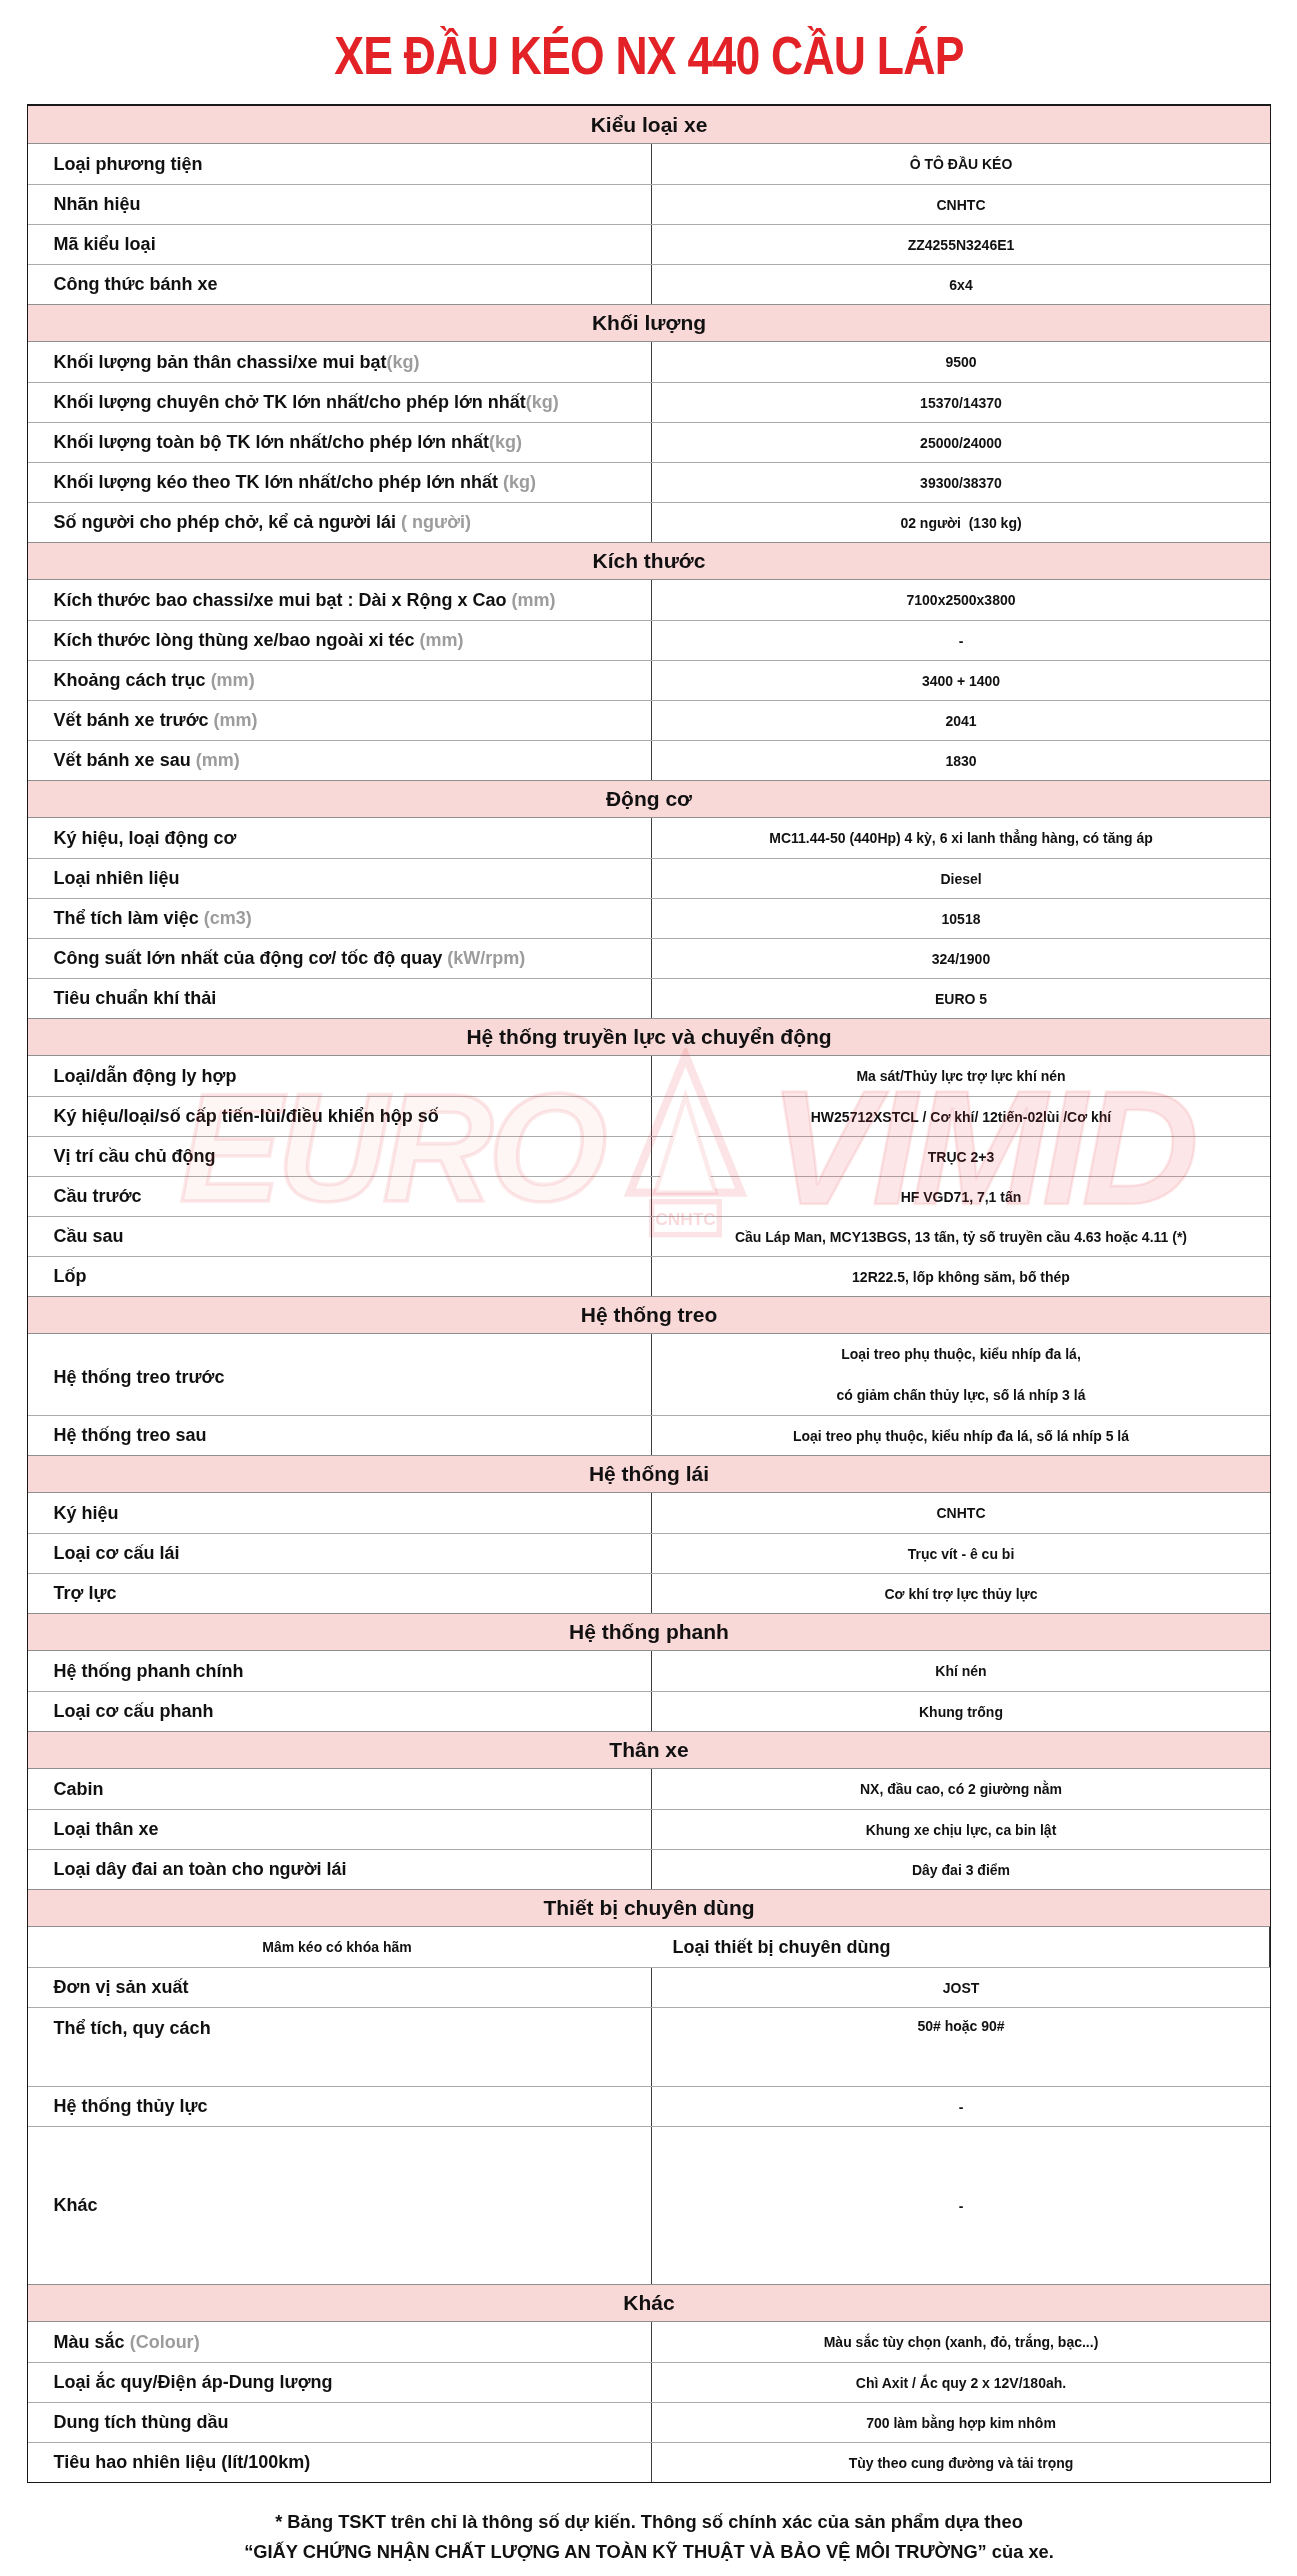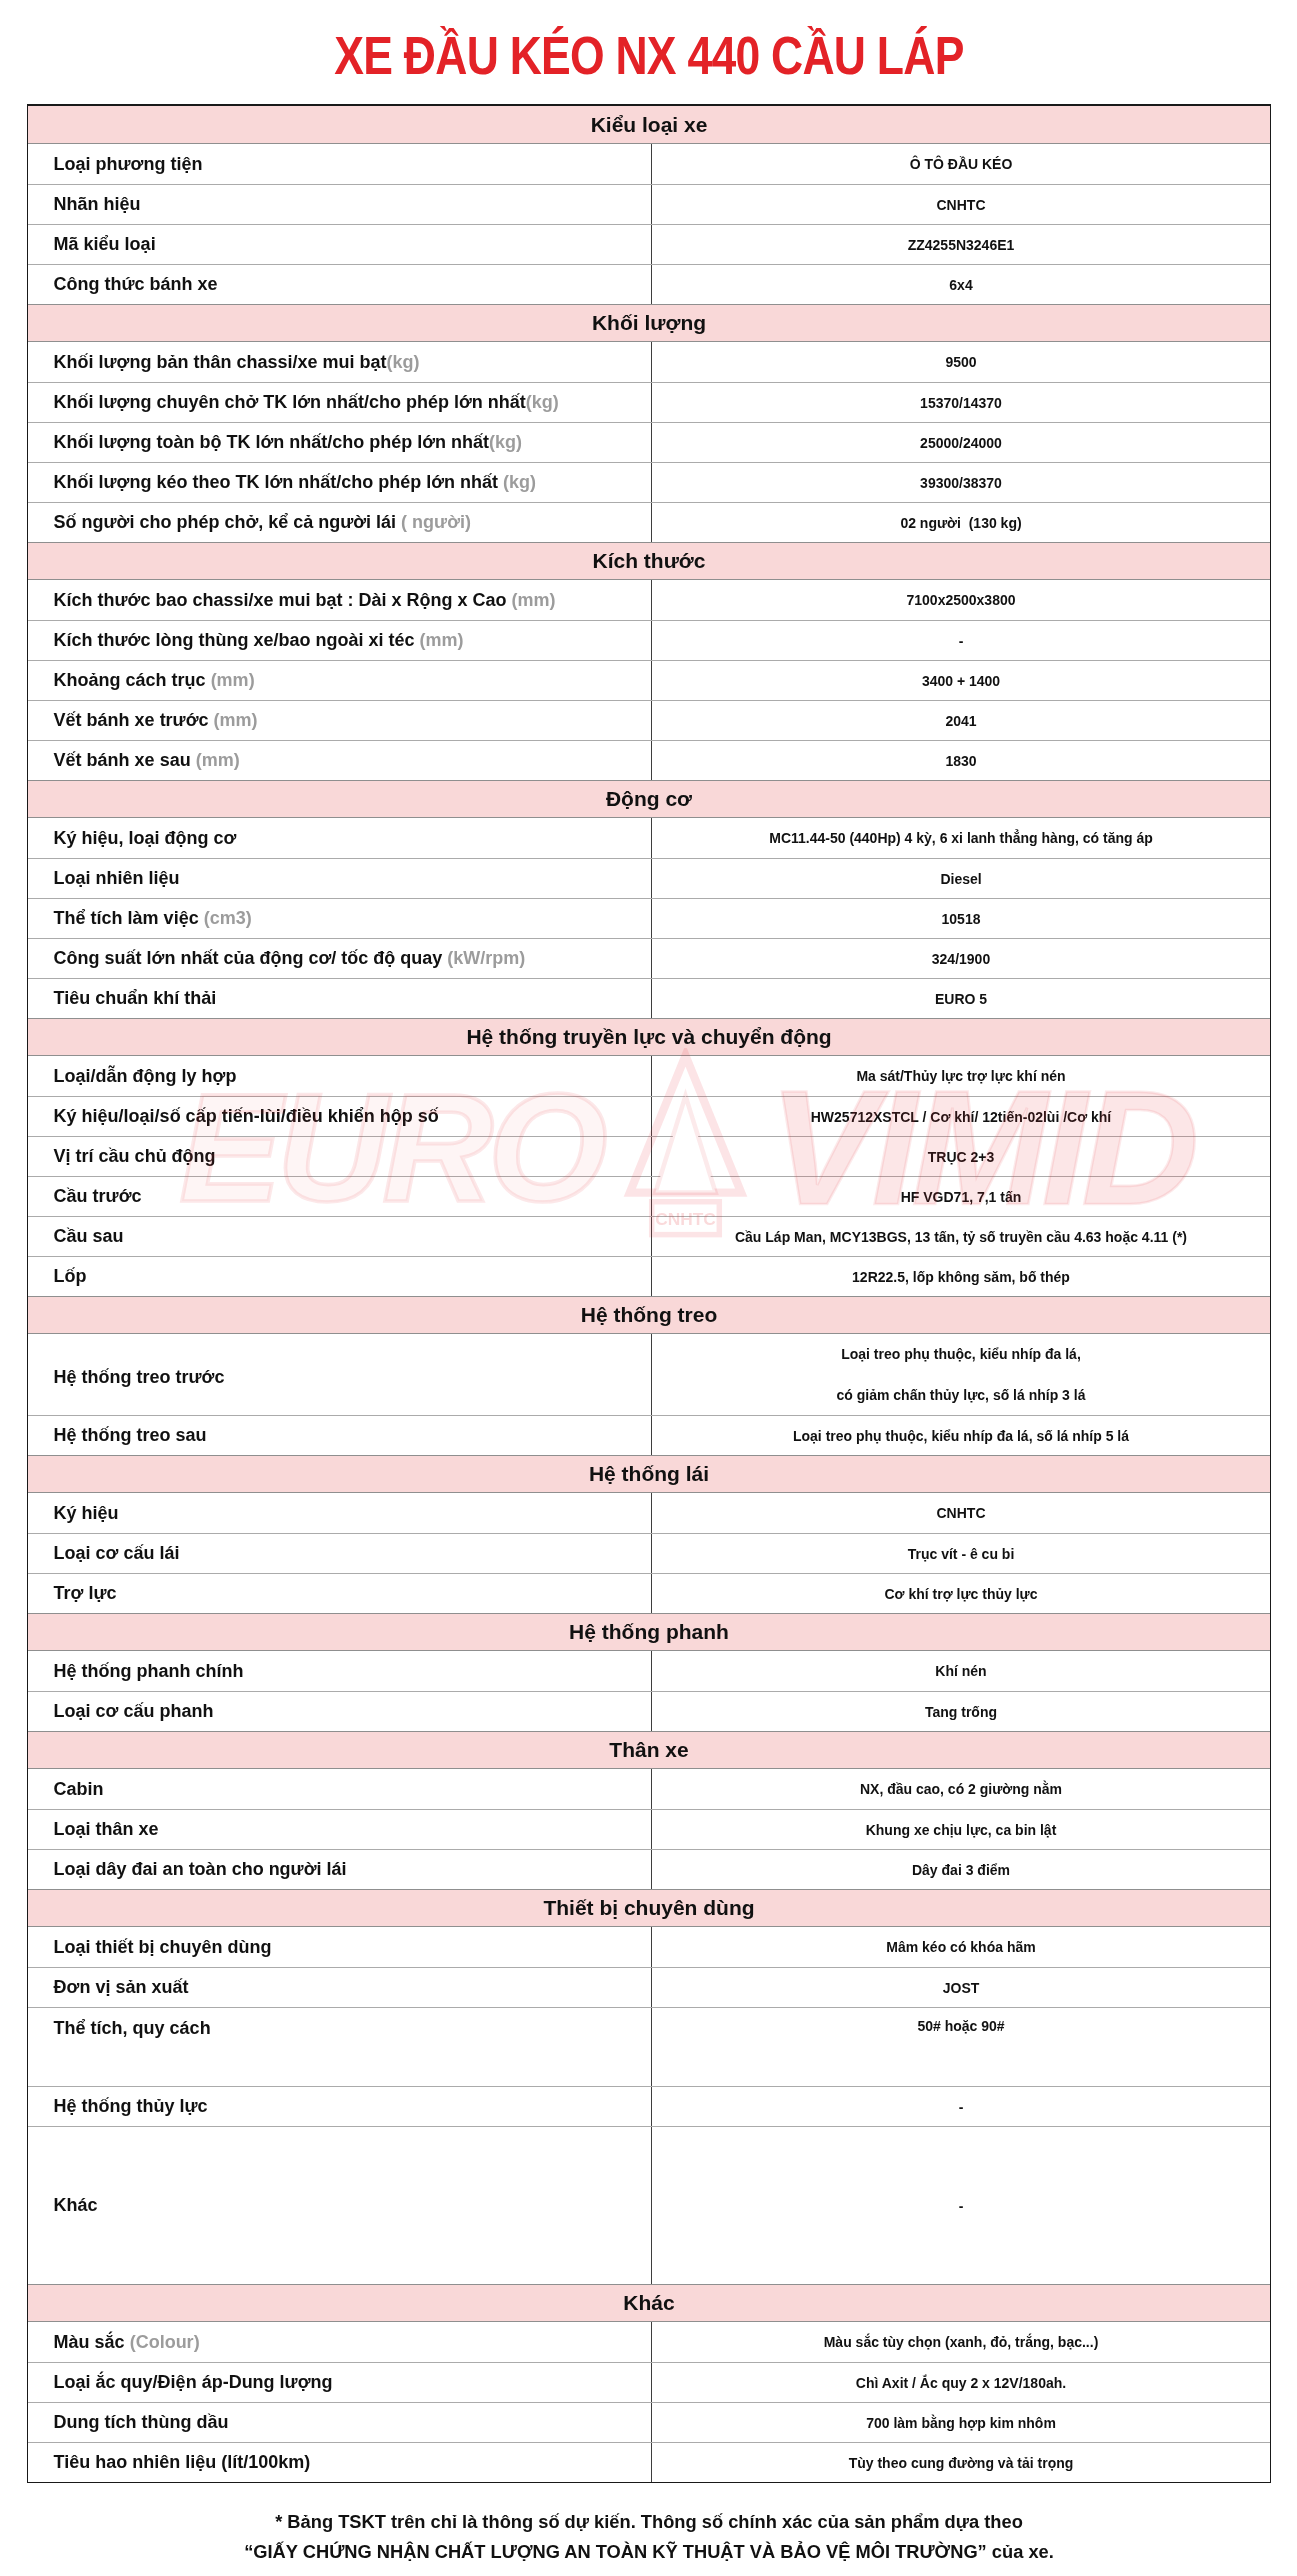--- a/index.html
+++ b/index.html
@@ -419,21 +419,21 @@
       </div>
       <div class="cell value-cell">
         <div class="value-text">Khí nén</div>
       </div>
     </div>
     <div class="row">
       <div class="cell label-cell">
         <span class="label-text">Loại cơ cấu phanh</span>
       </div>
       <div class="cell value-cell">
-        <div class="value-text">Tang trống</div>
+        <div class="value-text">Khung trống</div>
       </div>
     </div>
     <div class="section-header">
       <span>Thân xe</span>
     </div>
     <div class="row">
       <div class="cell label-cell">
         <span class="label-text">Cabin</span>
       </div>
       <div class="cell value-cell">
@@ -453,25 +453,25 @@
         <span class="label-text">Loại dây đai an toàn cho người lái</span>
       </div>
       <div class="cell value-cell">
         <div class="value-text">Dây đai 3 điểm</div>
       </div>
     </div>
     <div class="section-header">
       <span>Thiết bị chuyên dùng</span>
     </div>
     <div class="row">
+      <div class="cell value-cell">
+        <div class="value-text">Mâm kéo có khóa hãm</div>
+      </div>
       <div class="cell label-cell">
         <span class="label-text">Loại thiết bị chuyên dùng</span>
-      </div>
-      <div class="cell value-cell">
-        <div class="value-text">Mâm kéo có khóa hãm</div>
       </div>
     </div>
     <div class="row">
       <div class="cell label-cell">
         <span class="label-text">Đơn vị sản xuất</span>
       </div>
       <div class="cell value-cell">
         <div class="value-text">JOST</div>
       </div>
     </div>

